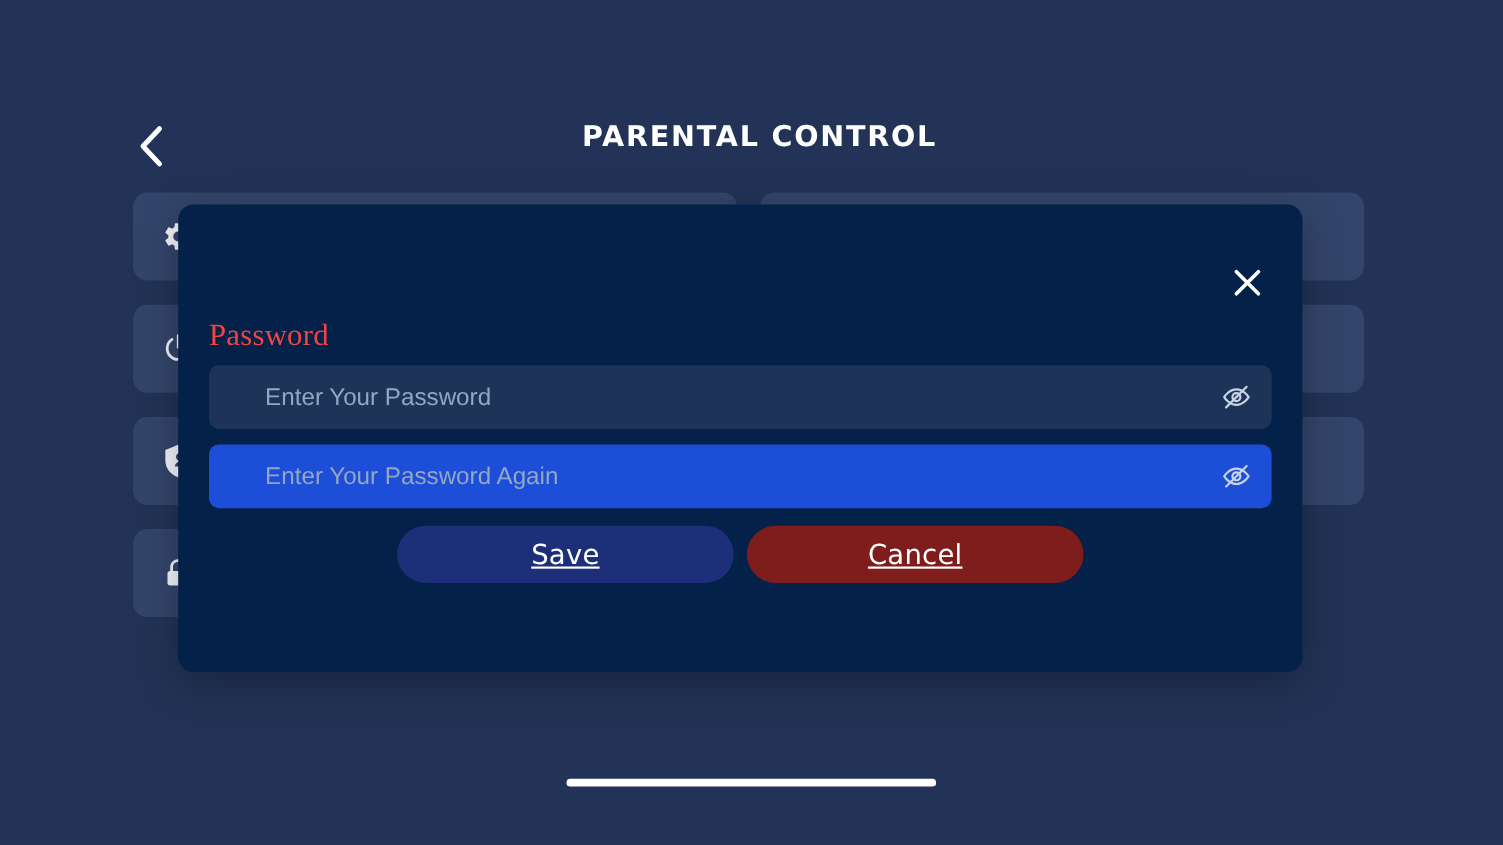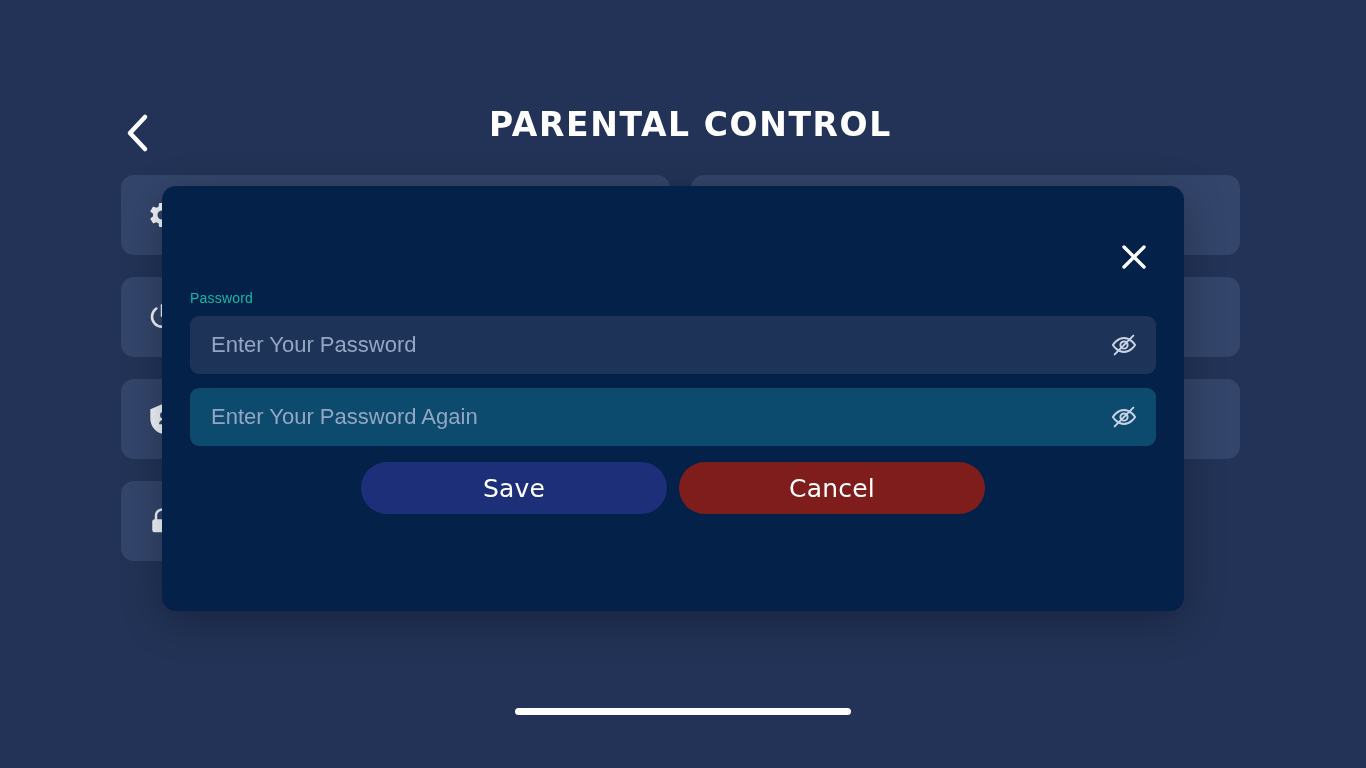--- a/index.html
+++ b/index.html
@@ -37,21 +37,21 @@
   }
   .back-btn svg { display: block; }
 
   .page-title {
     position: absolute;
     left: 0;
     right: 0;
     top: 104px;
     text-align: center;
     color: #ffffff;
-    font-size: 33px;
+    font-size: 26px;
     font-weight: bold;
     letter-spacing: 1.6px;
     line-height: 42px;
     font-family: "DejaVu Sans", sans-serif;
     padding-left: 15px;
   }
 
   
   .cards {
     position: absolute;
@@ -138,26 +138,26 @@
   .modal-close svg { display: block; }
 
   .modal-body {
     position: absolute;
     left: 28px;
     right: 28px;
     top: 104px;
   }
 
   .field-label {
-    color: #14b8a6;
-    font-size: 14px;
+    color: #ef4444;
+    font-size: 28px;
     font-weight: normal;
     letter-spacing: .2px;
     margin-bottom: 10px;
-    font-family: Liberation Sans, sans-serif;
+    font-family: Liberation Serif, serif;
   }
 
   .input-wrap {
     position: relative;
     height: 58px;
     background: #1e3358;
     border-radius: 9px;
     margin-bottom: 14px;
     display: flex;
     align-items: center;
@@ -165,20 +165,21 @@
   .input-wrap input {
     flex: 1;
     height: 100%;
     background: transparent;
     border: none;
     outline: none;
     padding: 0 60px 0 21px;
     color: #dde6f4;
     font-size: 22px;
     font-family: "Liberation Sans", sans-serif;
+    margin-left: 30px;
   }
   .input-wrap input::placeholder {
     color: #94a6c4;
     opacity: 1;
   }
   .eye-toggle {
     position: absolute;
     right: 14px;
     top: 50%;
     transform: translateY(-50%);
@@ -202,20 +203,21 @@
     width: 306px;
     height: 52px;
     border: none;
     border-radius: 26px;
     color: #ffffff;
     font-size: 25px;
     font-weight: normal;
     cursor: pointer;
     font-family: "DejaVu Sans", sans-serif;
     letter-spacing: .2px;
+    text-decoration: underline;
   }
   .btn-save { background: #1e2f7a; }
   .btn-cancel { background: #dc1f20; }
 
   
   .home-indicator {
     position: absolute;
     left: 50%;
     transform: translateX(-50%);
     bottom: 53px;
@@ -325,21 +327,21 @@
             <svg width="28" height="28" viewBox="0 0 24 24" fill="none">
               <path d="M2.5 12s3.6-6 9.5-6 9.5 6 9.5 6-3.6 6-9.5 6-9.5-6-9.5-6z" stroke="currentColor" stroke-width="1.7"></path>
               <circle cx="12" cy="12" r="3.1" stroke="currentColor" stroke-width="1.7"></circle>
               <path d="M4 20 L20 4" stroke="currentColor" stroke-width="1.7" stroke-linecap="round"></path>
             </svg>
           </span>
         </span>
       </div>
 
 
-      <div class="input-wrap" style="background: #0c4a6e;">
+      <div class="input-wrap" style="background: #1d4ed8;">
         <input type="text" placeholder="Enter Your Password Again" value="" style="">
         <span class="eye-toggle">
           <span>
             <svg width="28" height="28" viewBox="0 0 24 24" fill="none">
               <path d="M2.5 12s3.6-6 9.5-6 9.5 6 9.5 6-3.6 6-9.5 6-9.5-6-9.5-6z" stroke="currentColor" stroke-width="1.7"></path>
               <circle cx="12" cy="12" r="3.1" stroke="currentColor" stroke-width="1.7"></circle>
               <path d="M4 20 L20 4" stroke="currentColor" stroke-width="1.7" stroke-linecap="round"></path>
             </svg>
           </span>
         </span>

